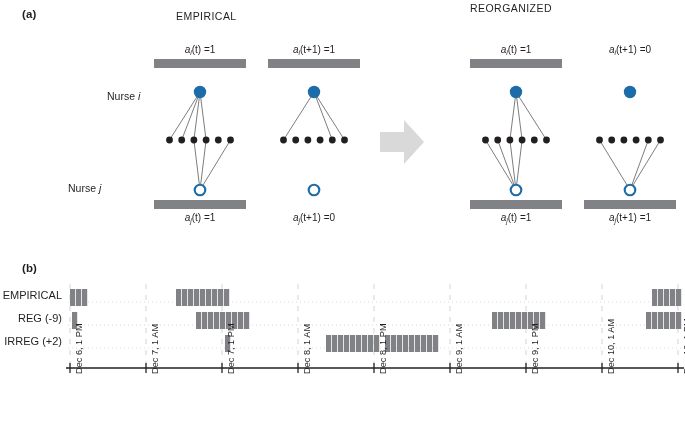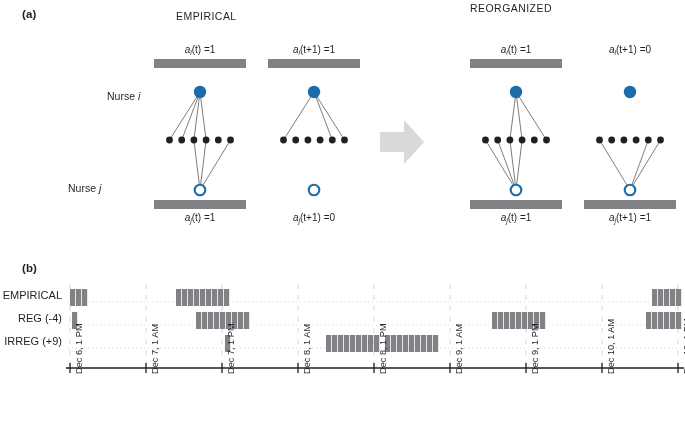--- a/index.html
+++ b/index.html
@@ -220,22 +220,22 @@
       <line x1="298" x2="298" y1="81" y2="91" stroke="#231f20" stroke-width="1.3"></line>
       <line x1="374" x2="374" y1="81" y2="91" stroke="#231f20" stroke-width="1.3"></line>
       <line x1="450" x2="450" y1="81" y2="91" stroke="#231f20" stroke-width="1.3"></line>
       <line x1="526" x2="526" y1="81" y2="91" stroke="#231f20" stroke-width="1.3"></line>
       <line x1="602" x2="602" y1="81" y2="91" stroke="#231f20" stroke-width="1.3"></line>
       <line x1="678" x2="678" y1="81" y2="91" stroke="#231f20" stroke-width="1.3"></line>
     </svg>
 </div>
 <div id="chart-labels">
     <div class="abs rowlabel" style="left: 0px; width: 62px; top: 289px;">EMPIRICAL</div>
-    <div class="abs rowlabel" style="left: 0px; width: 62px; top: 312px;">REG (-4)</div>
-    <div class="abs rowlabel" style="left: 0px; width: 62px; top: 335px;">IRREG (+9)</div>
+    <div class="abs rowlabel" style="left: 0px; width: 62px; top: 312px;">REG (-9)</div>
+    <div class="abs rowlabel" style="left: 0px; width: 62px; top: 335px;">IRREG (+2)</div>
     <div class="abs ticklabel" style="left: 74px; top: 374px;">Dec 6, 1 PM</div>
     <div class="abs ticklabel" style="left: 150px; top: 374px;">Dec 7, 1 AM</div>
     <div class="abs ticklabel" style="left: 226px; top: 374px;">Dec 7, 1 PM</div>
     <div class="abs ticklabel" style="left: 302px; top: 374px;">Dec 8, 1 AM</div>
     <div class="abs ticklabel" style="left: 378px; top: 374px;">Dec 8, 1 PM</div>
     <div class="abs ticklabel" style="left: 454px; top: 374px;">Dec 9, 1 AM</div>
     <div class="abs ticklabel" style="left: 530px; top: 374px;">Dec 9, 1 PM</div>
     <div class="abs ticklabel" style="left: 606px; top: 374px;">Dec 10, 1 AM</div>
     <div class="abs ticklabel" style="left: 682px; top: 374px;">Dec 10, 1 PM</div>
   </div>

